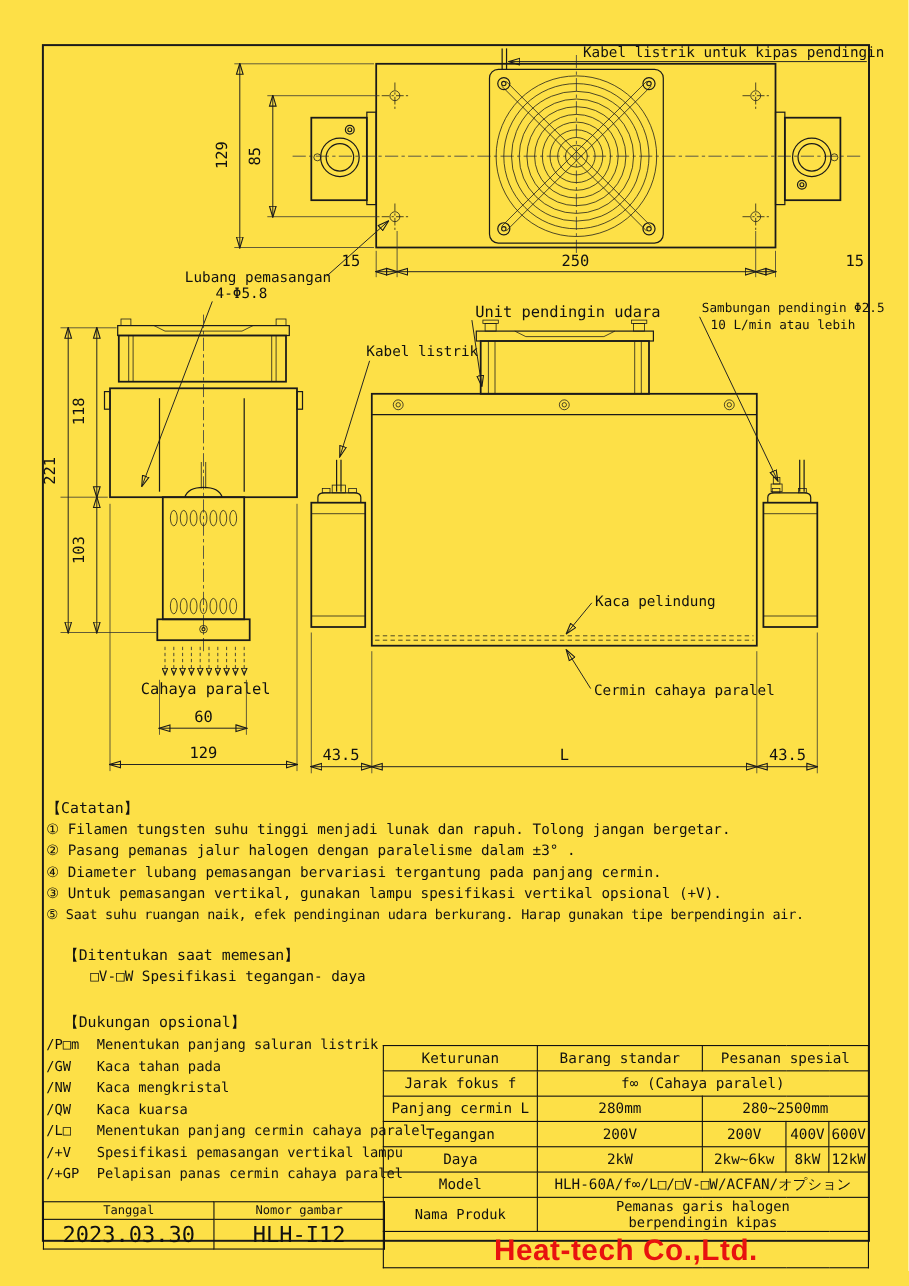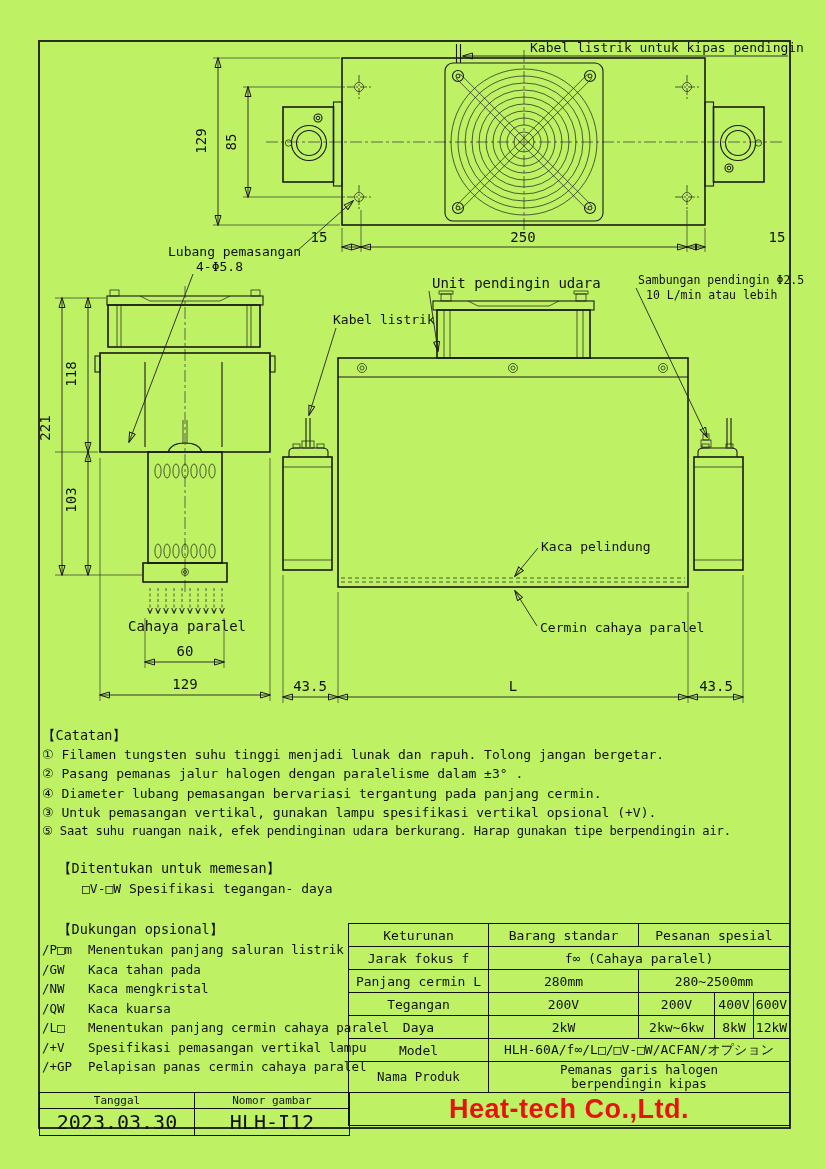--- a/index.html
+++ b/index.html
@@ -1,16 +1,16 @@
 <!DOCTYPE html>
 <html><head>
 <meta charset="utf-8">
 <style>
   html,body{margin:0;padding:0;background:#fff;}
-  #page{position:relative;width:826px;height:1169px;background:#bef264;overflow:hidden;
+  #page{position:relative;width:826px;height:1169px;background:#fde047;overflow:hidden;
         font-family:"DejaVu Sans Mono","DejaVu Sans",monospace;color:#111;}
   svg{position:absolute;left:0;top:0;}
   svg line, svg rect, svg circle, svg ellipse, svg path, svg polyline{fill:none;stroke:#1a1a1a;}
   .ol{stroke-width:1.6;}
   .ml{stroke-width:1.1;}
   .tl{stroke-width:0.7;}
   .dim{stroke:#222;stroke-width:0.9;}
   .ext{stroke:#333;stroke-width:0.7;}
   .cl{stroke:#444;stroke-width:0.8;stroke-dasharray:12 3 3 3;}
   .dash{stroke-dasharray:4 3;}
@@ -21,21 +21,21 @@
   .t12{font-size:11.5px;}
   .mid{text-anchor:middle;}
   .abs{position:absolute;}
   .notes{left:42px;top:726px;width:745px;font-size:13px;line-height:19.2px;white-space:nowrap;}
   .notes .hdr{font-size:13.5px;}
   .notes .small{font-size:12.2px;letter-spacing:-0.2px;}
   .block-title{font-size:13.5px;white-space:nowrap;}
   .opt-row{display:flex;font-size:12.5px;line-height:19.5px;white-space:nowrap;}
   .opt-code{width:46px;flex:0 0 46px;}
   table{border-collapse:collapse;table-layout:fixed;}
-  .spec{left:348px;top:923px;width:441px;position:absolute;}
+  .spec{left:348px;top:950px;width:441px;position:absolute;}
   .spec td{border:1.2px solid #111;text-align:center;font-size:13px;padding:0;overflow:hidden;white-space:nowrap;}
   .spec .h22{height:22px;}
   .spec .h30{height:30px;line-height:14.5px;font-size:12.5px;}
   .spec .logo-cell{height:32px;border:1.4px solid #111;margin-left:43px;}
   .logo-text{font-size:27px;font-weight:800;letter-spacing:0.5px;font-family:"Liberation Sans","DejaVu Sans",sans-serif;font-stretch:condensed;}
   .tblock{left:39px;top:1092px;width:310px;position:absolute;}
   .tblock td{border:1.2px solid #111;text-align:center;white-space:nowrap;}
   .tblock .hdr td{height:13px;font-size:11px;line-height:12px;}
   .tblock .val td{height:22px;font-size:20px;}
 </style>
@@ -311,21 +311,21 @@
 <div class="abs notes">
   <div class="hdr">【Catatan】</div>
   <div>① Filamen tungsten suhu tinggi menjadi lunak dan rapuh. Tolong jangan bergetar.</div>
   <div>② Pasang pemanas jalur halogen dengan paralelisme dalam ±3° .</div>
   <div>④ Diameter lubang pemasangan bervariasi tergantung pada panjang cermin.</div>
   <div>③ Untuk pemasangan vertikal, gunakan lampu spesifikasi vertikal opsional (+V).</div>
   <div class="small">⑤ Saat suhu ruangan naik, efek pendinginan udara berkurang. Harap gunakan tipe berpendingin air.</div>
 </div>
 
 <div class="abs" style="left:58px;top:860px;">
-  <div class="block-title">【Ditentukan untuk memesan】</div>
+  <div class="block-title">【Ditentukan saat memesan】</div>
 </div>
 <div class="abs" style="left:42px;top:881px;font-size:13px;white-space:nowrap;margin-left:40px;">□V-□W Spesifikasi tegangan- daya</div>
 
 <div class="abs" style="left:58px;top:921px;">
   <div class="block-title">【Dukungan opsional】</div>
 </div>
 <div class="abs" style="left:42px;top:940px;">
   <div class="opt-row">
         <span class="opt-code">/P□m</span>
         <span>Menentukan panjang saluran listrik</span>

